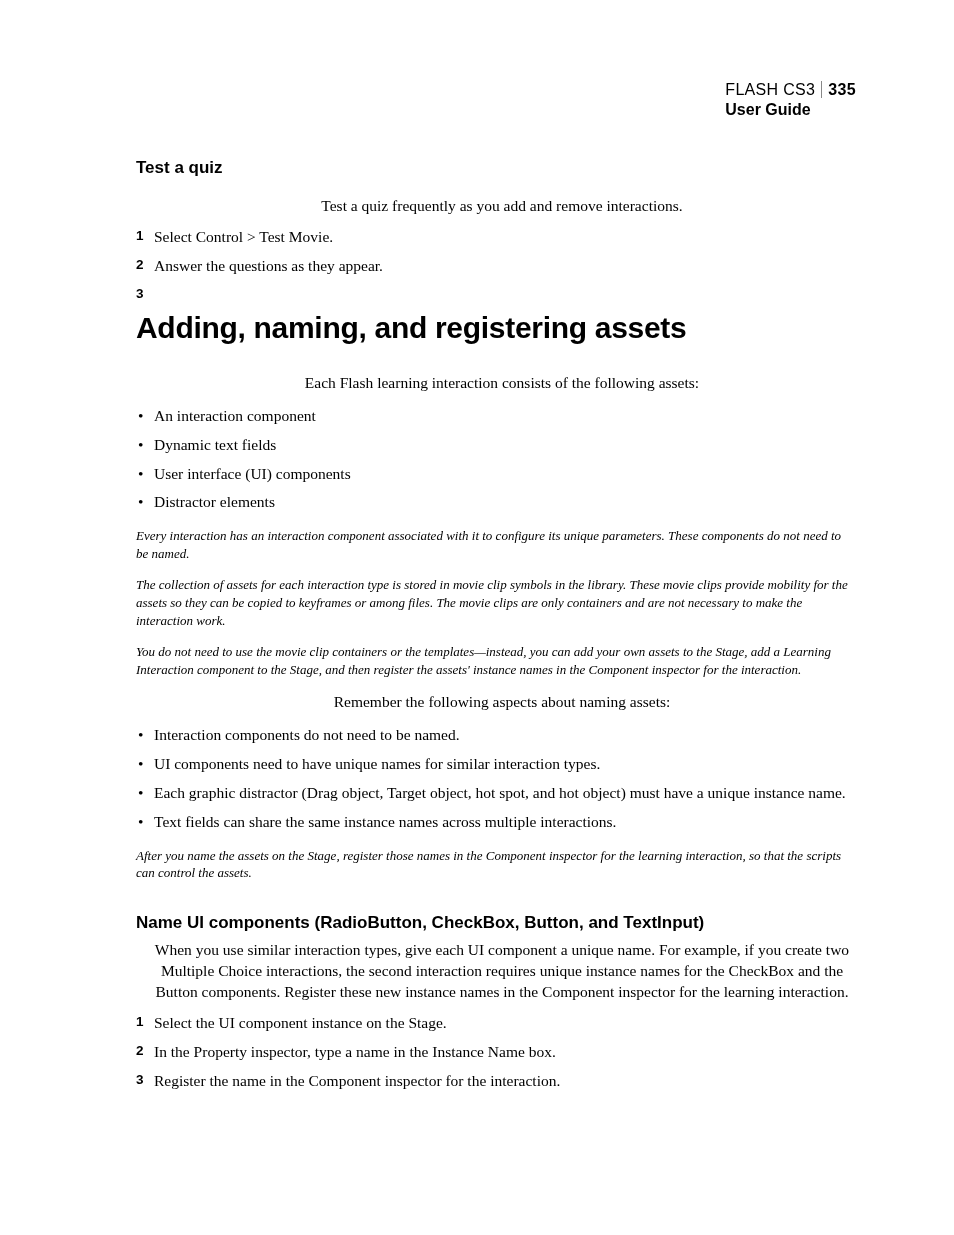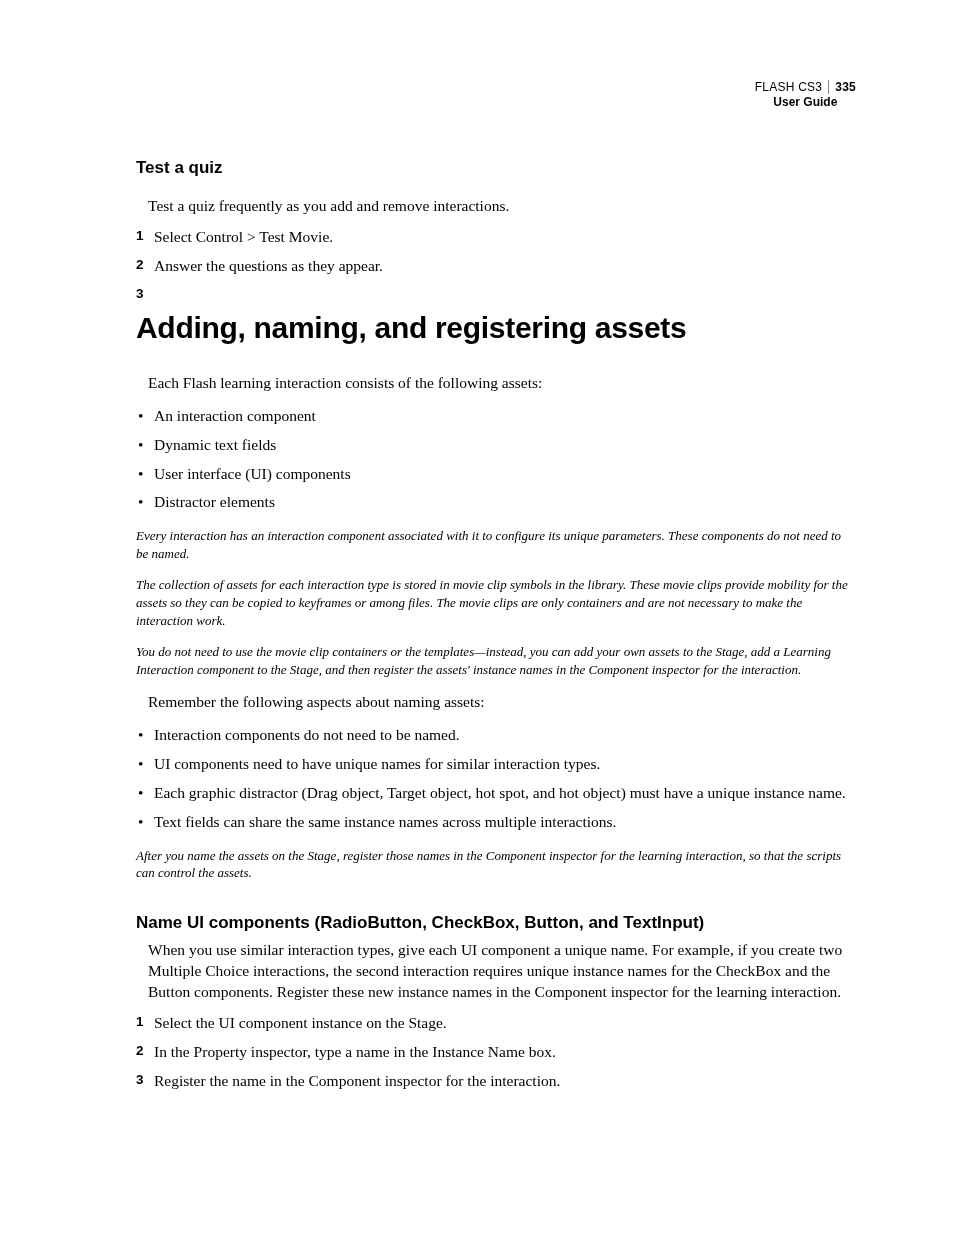--- a/index.html
+++ b/index.html
@@ -14,23 +14,23 @@
     width: 954px;
     height: 1235px;
     position: relative;
     box-sizing: border-box;
     padding: 80px 98px 0 136px;
   }
   .running-head {
     position: absolute;
     top: 80px;
     right: 98px;
-    text-align: center;
+    text-align: left;
     font-family: "Myriad Pro", "Helvetica Neue", Arial, sans-serif;
-    font-size: 12px;
+    font-size: 16px;
     line-height: 1.25;
   }
   .running-head .line1 { letter-spacing: 0.02em; }
   .running-head .line1 .pagenum {
     font-weight: 700;
     border-left: 1px solid #888;
     padding-left: 6px;
     margin-left: 6px;
   }
   .running-head .line2 { font-weight: 700; }
@@ -45,20 +45,21 @@
   p.body {
     font-size: 13px;
     line-height: 1.35;
     margin: 0 0 14px 0;
     font-style: italic;
   }
   p.bodytight {
     font-size: 15.5px;
     line-height: 1.35;
     margin: 0 0 10px 12px;
+    text-align: center;
   }
   ol.steps {
     list-style: none;
     padding: 0;
     margin: 0 0 26px 0;
     font-size: 15.5px;
   }
   ol.steps li {
     position: relative;
     padding-left: 18px;

